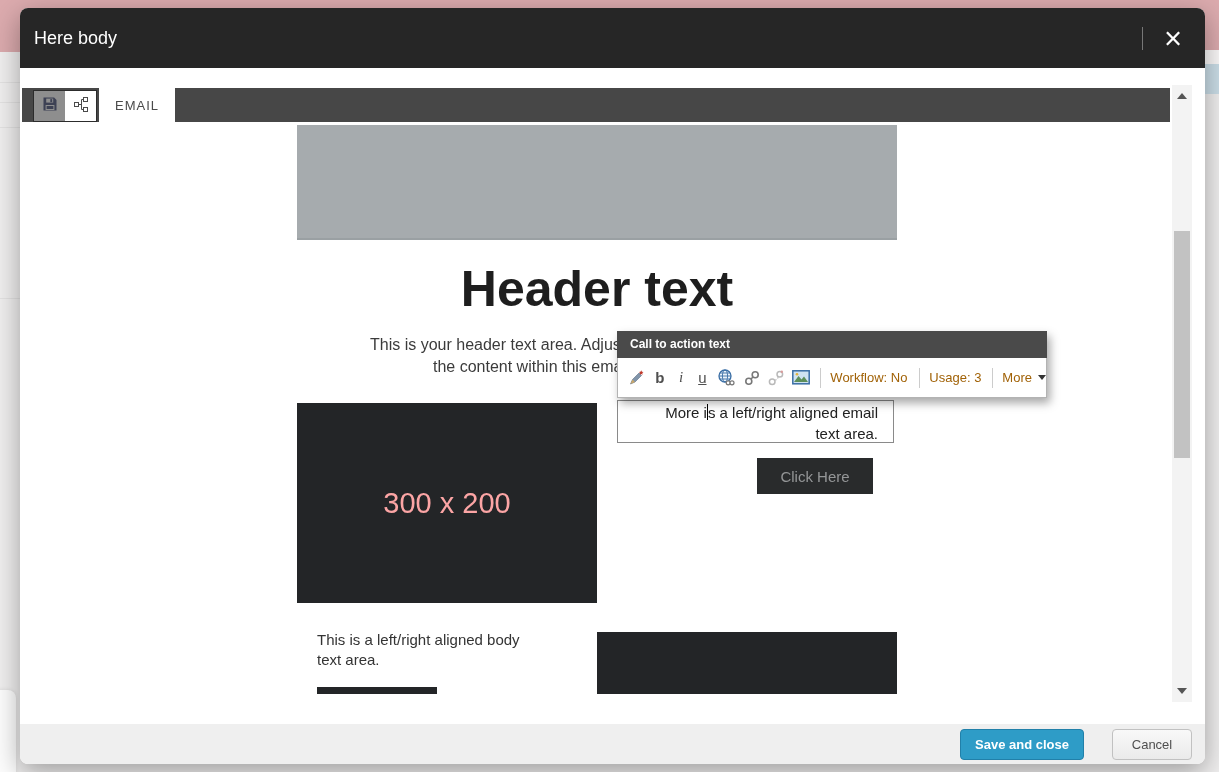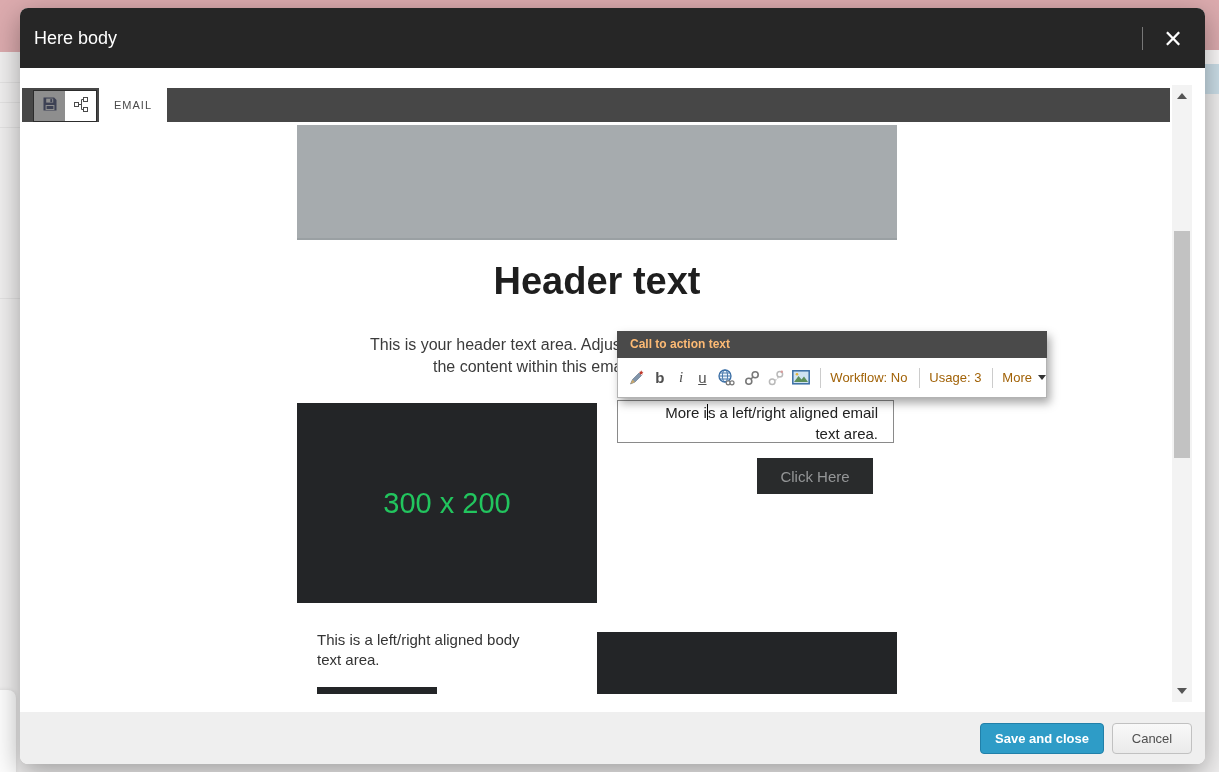--- a/index.html
+++ b/index.html
@@ -23,67 +23,67 @@
   .close-divider{position:absolute;right:62px;top:19px;width:1px;height:23px;background:#777;}
   .close-btn{position:absolute;right:10px;top:10px;width:44px;height:40px;color:#fff;font-size:31px;font-weight:400;
     display:flex;align-items:center;justify-content:center;cursor:pointer;line-height:1;}
 
   
   .editor-toolbar{position:absolute;left:2px;top:80px;width:1148px;height:34px;background:#474747;}
   .btn-group{position:absolute;left:11px;top:2px;height:30px;display:flex;border:1px solid #2c2c2c;}
   .tb-btn{width:31px;height:30px;display:flex;align-items:center;justify-content:center;cursor:pointer;}
   .tb-btn.save{background:#8e8e8e;}
   .tb-btn.share{background:#ffffff;}
-  .email-tab{position:absolute;left:77px;top:0;width:68px;height:34px;background:#fff;color:#4a4a4a;
-    font-size:11px;letter-spacing:1px;display:flex;align-items:center;justify-content:center;cursor:pointer;}
+  .email-tab{position:absolute;left:77px;top:0;width:76px;height:34px;background:#fff;color:#4a4a4a;
+    font-size:13px;letter-spacing:1px;display:flex;align-items:center;justify-content:center;cursor:pointer;}
 
   
   .scrollbar{position:absolute;left:1152px;top:77px;width:20px;height:617px;background:#f3f3f3;}
   .scroll-thumb{position:absolute;top:146px;left:2px;width:16px;height:227px;background:#c2c2c2;}
   .tri-up{position:absolute;top:8px;left:5px;width:0;height:0;border-left:5px solid transparent;border-right:5px solid transparent;border-bottom:6px solid #555;}
   .tri-down{position:absolute;bottom:8px;left:5px;width:0;height:0;border-left:5px solid transparent;border-right:5px solid transparent;border-top:6px solid #555;}
 
   
   .canvas{position:absolute;left:2px;top:114px;width:1150px;height:572px;background:#fff;overflow:hidden;}
   .img-hero{position:absolute;left:275px;top:3px;width:600px;height:113px;background:#a6abae;border-bottom:2px solid #9aa0a3;cursor:pointer;}
-  .heading{position:absolute;left:275px;top:138px;width:600px;text-align:center;font-size:38px;font-weight:bold;color:#1e1e1e;}
+  .heading{position:absolute;left:275px;top:138px;width:600px;text-align:center;font-size:50px;font-weight:bold;color:#1e1e1e;}
   .para-line{position:absolute;font-size:16px;color:#3b3b3b;white-space:nowrap;}
   .pl1{left:348px;top:214px;}
   .pl2{left:411px;top:236px;}
 
   
   .cta-toolbar{position:absolute;left:595px;top:209px;width:430px;z-index:5;box-shadow:3px 5px 9px rgba(0,0,0,.35);}
-  .cta-header{height:27px;background:#4a4a4a;color:#fdba74;font-size:12px;font-weight:bold;line-height:27px;padding-left:13px;}
+  .cta-header{height:27px;background:#4a4a4a;color:#ffffff;font-size:12px;font-weight:bold;line-height:27px;padding-left:13px;}
   .cta-row{height:40px;background:#fff;border:1px solid #b3b3b3;border-top:none;display:flex;align-items:center;padding-left:9px;box-sizing:border-box;}
   .icon-btn{display:flex;align-items:center;justify-content:center;margin-right:5px;cursor:pointer;height:24px;}
   .fmt{font-size:15px;color:#4f4f4f;width:18px;text-align:center;}
   .bold-btn{font-weight:bold;}
   .italic-btn{font-style:italic;font-family:"Liberation Serif",serif;}
   .underline-btn{text-decoration:underline;}
   .cta-divider{width:1px;height:20px;background:#ccc;margin:0 9px 0 4px;}
   .cta-text{font-size:13px;color:#a16207;white-space:nowrap;}
   .more-group{display:flex;align-items:center;cursor:pointer;}
   .more-caret{width:0;height:0;border-left:4px solid transparent;border-right:4px solid transparent;border-top:5px solid #333;margin-left:6px;}
 
   
   .cta-box{position:absolute;left:595px;top:278px;width:277px;height:43px;border:1px solid #8a8a8a;
     font-size:15px;line-height:21px;color:#222;text-align:right;padding:1px 15px 0 0;box-sizing:border-box;cursor:text;}
   .caret{display:inline-block;width:1px;height:16px;background:#000;vertical-align:-2px;}
 
   .cta-button{position:absolute;left:735px;top:336px;width:116px;height:36px;background:#292b2c;color:#949697;
     font-size:15px;display:flex;align-items:center;justify-content:center;cursor:pointer;}
-  .img-300{position:absolute;left:275px;top:281px;width:300px;height:200px;background:#232527;color:#22c55e;
+  .img-300{position:absolute;left:275px;top:281px;width:300px;height:200px;background:#232527;color:#fca5a5;
     font-size:29px;display:flex;align-items:center;justify-content:center;cursor:pointer;}
   .body-text{position:absolute;left:295px;top:508px;font-size:15px;line-height:20px;color:#343434;cursor:text;}
   .dark-bar{position:absolute;left:295px;top:565px;width:120px;height:7px;background:#232527;}
   .img-bottom{position:absolute;left:575px;top:510px;width:300px;height:62px;background:#232527;cursor:pointer;}
 
   
-  .modal-footer{position:absolute;left:0;bottom:0;width:100%;height:52px;background:#efefef;border-radius:0 0 8px 8px;
-    display:flex;align-items:center;justify-content:flex-end;padding-right:13px;box-sizing:border-box;gap:8px;}
+  .modal-footer{position:absolute;left:0;bottom:0;width:100%;height:40px;background:#efefef;border-radius:0 0 8px 8px;
+    display:flex;align-items:center;justify-content:flex-end;padding-right:13px;box-sizing:border-box;gap:28px;}
   .save-btn{height:31px;padding:0 14px;background:#2e9cc7;border:1px solid #2180a9;border-radius:4px;color:#fff;
     font-size:13px;font-weight:bold;font-family:"Liberation Sans",sans-serif;cursor:pointer;}
   .cancel-btn{height:31px;width:80px;background:linear-gradient(#f9f9f9,#eaeaea);border:1px solid #c1c1c1;border-radius:4px;
     color:#4f4f4f;font-size:13px;font-family:"Liberation Sans",sans-serif;cursor:pointer;text-align:center;}
 </style>
 </head>
 <body>
 
 <div class="backdrop-top"></div>
 <div class="backdrop-right-white"></div>

